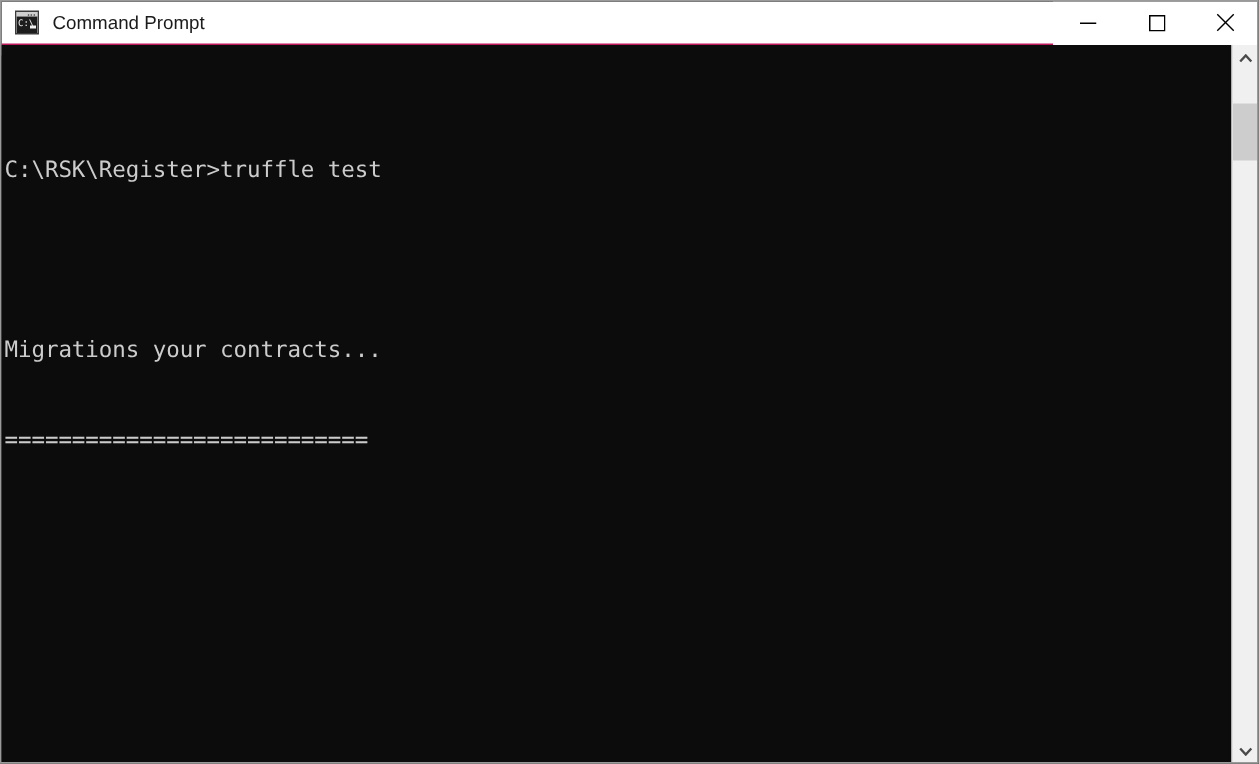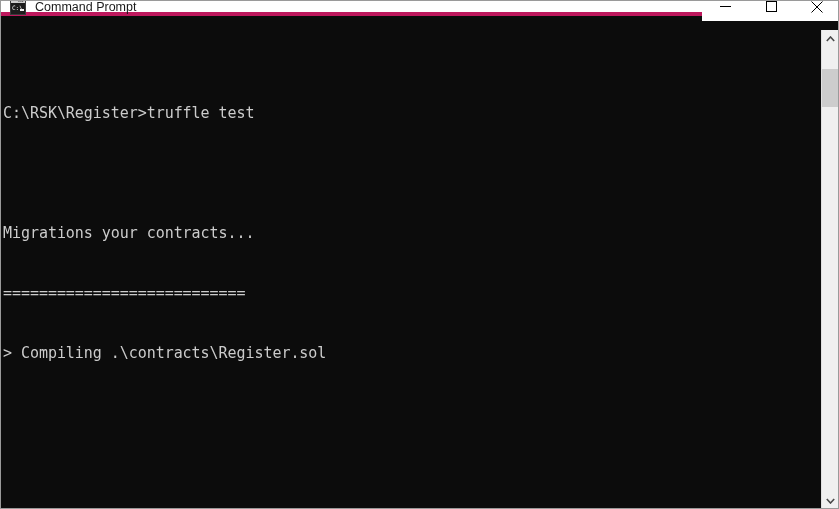--- a/index.html
+++ b/index.html
@@ -22,23 +22,23 @@
     border: 1px solid #9a9a9a;
     background: #0c0c0c;
     overflow: hidden;
   }
 
   
   #titlebar {
     position: absolute;
     left: 0; top: 0;
     width: 839px;
-    height: 15px;
-    background: #ffffff;
-    border-bottom: 4px solid #be185d;
+    height: 29px;
+    background: #ffffff;
+    border-bottom: 1px solid #be185d;
     display: flex;
     align-items: center;
     box-sizing: border-box;
   }
   #title-left {
     display: flex;
     align-items: center;
     height: 100%;
     padding-left: 9px;
   }
@@ -208,21 +208,20 @@
     </div>
   </div>
 
   <div id="console">
     <div id="console-text">
 
       <div class="line c-white">C:\RSK\Register&gt;truffle test</div>
       <div class="line"></div>
       <div class="line c-white">Migrations your contracts...</div>
       <div class="line c-white">===========================</div>
-      <div class="line c-white">&gt; Compiling .\contracts\Register.sol</div>
       
       
       
       
       
       
 
       
 
       

